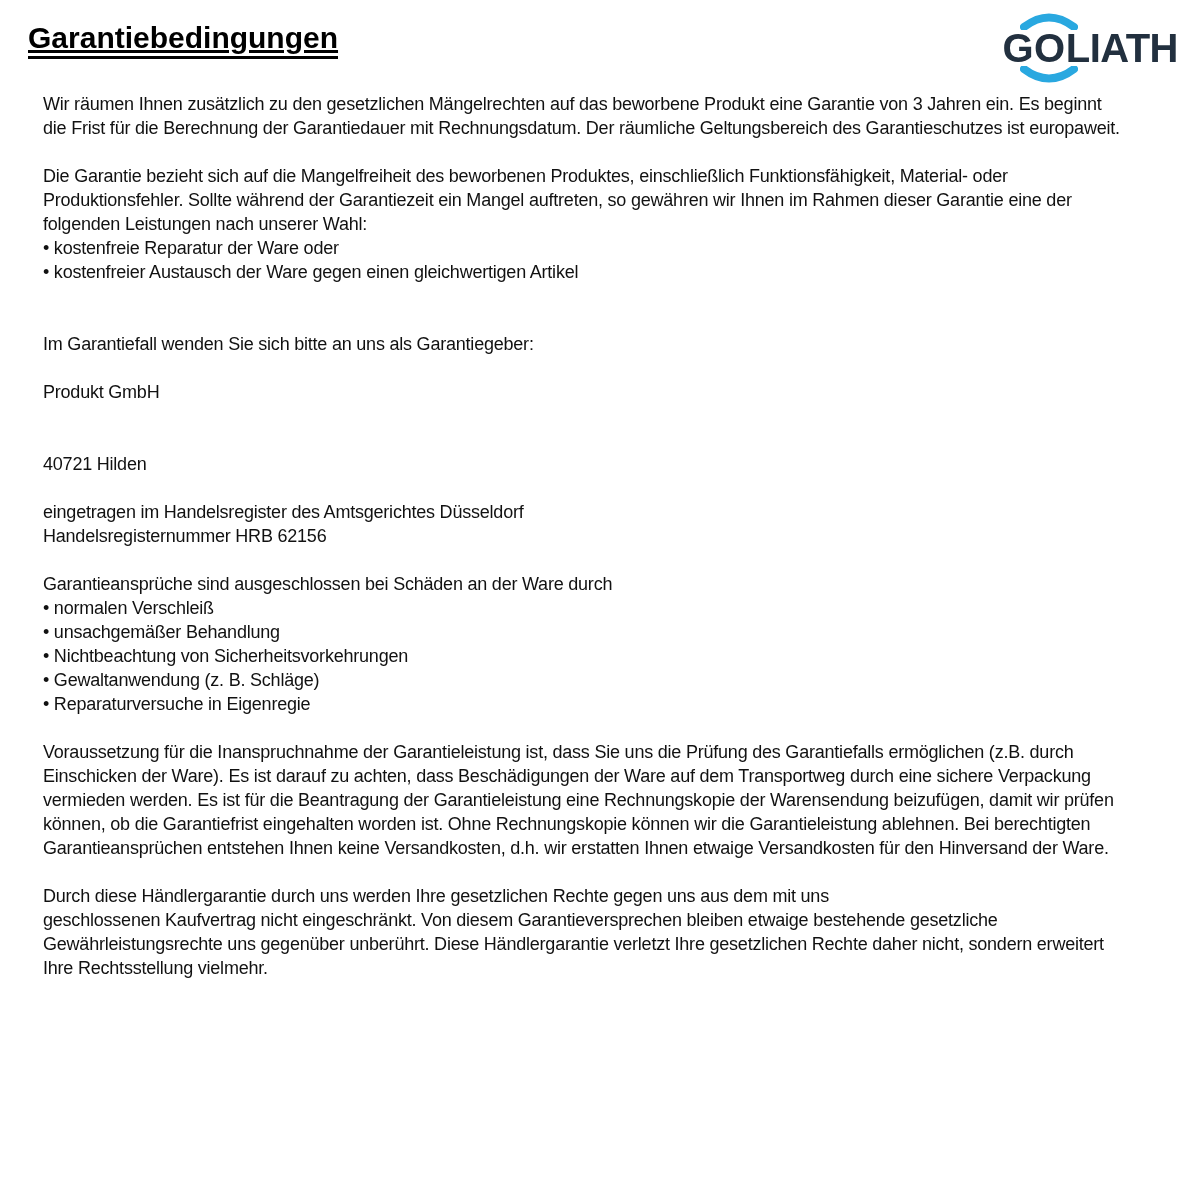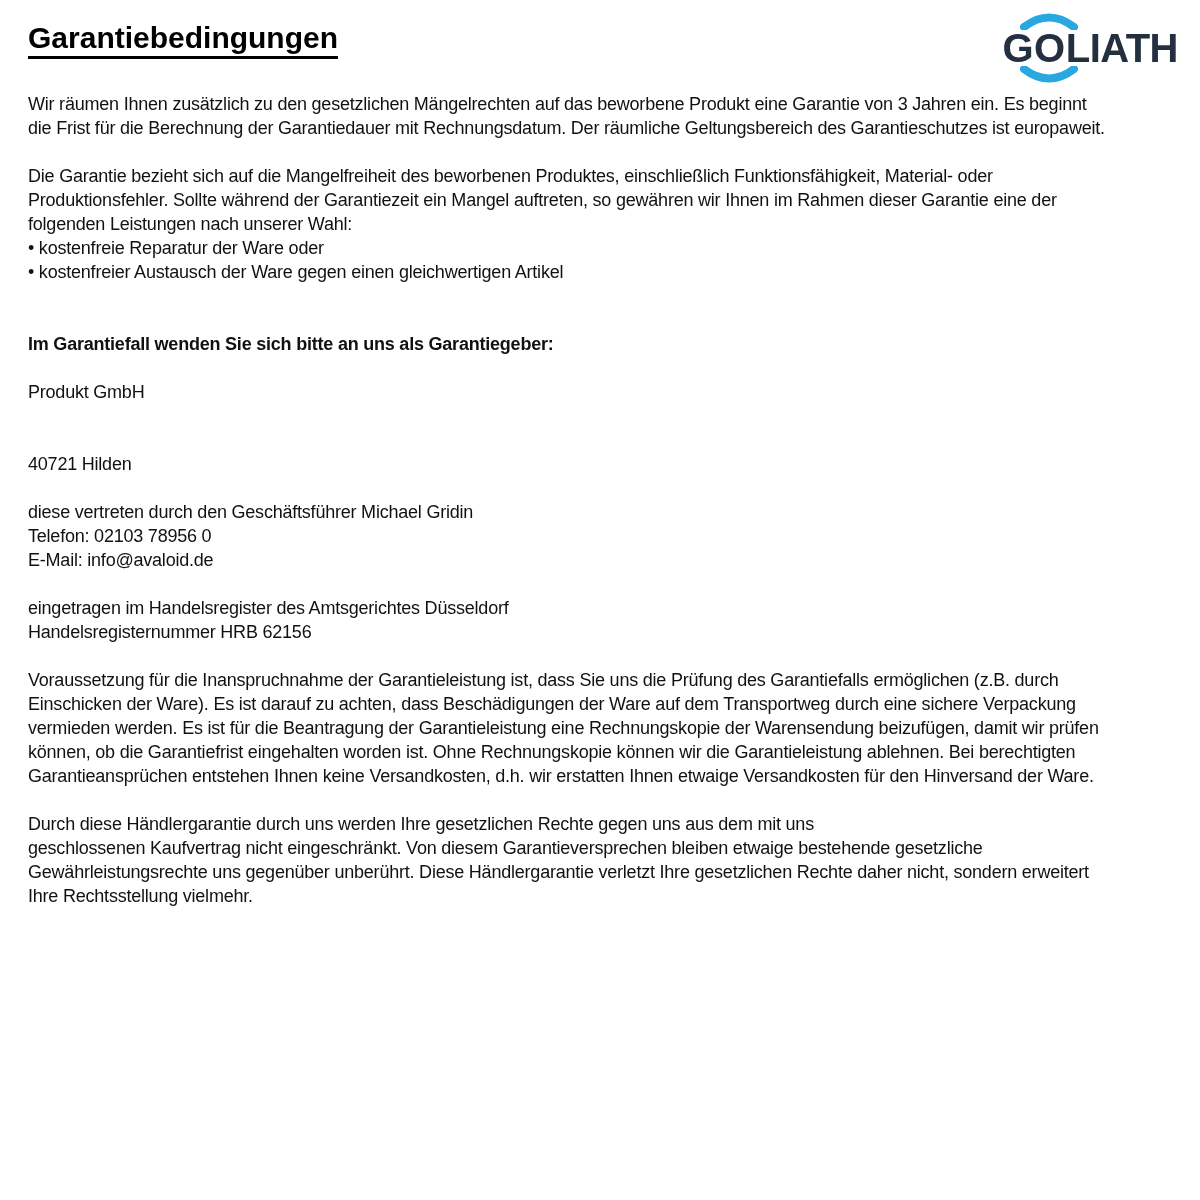--- a/index.html
+++ b/index.html
@@ -27,30 +27,31 @@
   .page-title {
     margin: 0 0 36px 0;
     font-size: 30px;
     line-height: 36px;
     font-weight: bold;
     color: #000000;
   }
   .page-title .underlined {
     border-bottom: 3px solid #000000;
     padding-bottom: 2px;
+    text-decoration: underline;
   }
   .block {
     font-size: 18px;
     line-height: 24px;
     letter-spacing: -0.012em;
     white-space: pre-line;
-    margin: 0 0 24px 0;
+    margin: 0 0 24px 15px;
   }
   .bold-line {
-    font-weight: bold;
+    font-weight: normal;
   }
   
   .logo {
     position: absolute;
     top: 28px;
     right: 22px;
     display: flex;
     align-items: center;
     font-weight: bold;
     font-size: 40px;
@@ -102,30 +103,33 @@
 • kostenfreier Austausch der Ware gegen einen gleichwertigen Artikel</div>
 
   <div class="block">
     <div class="bold-line">Im Garantiefall wenden Sie sich bitte an uns als Garantiegeber:</div>
     <div>Produkt GmbH</div>
   </div>
 
 
   <div class="block">40721 Hilden</div>
 
-  <div class="block">diese vertreten durch den Geschäftsführer Michael Gridin
-Telefon: 02103 78956 0
-E-Mail: info@avaloid.de</div>
 
   <div class="block">eingetragen im Handelsregister des Amtsgerichtes Düsseldorf
 Handelsregisternummer HRB 62156</div>
 
 
 
 
+  <div class="block">Garantieansprüche sind ausgeschlossen bei Schäden an der Ware durch
+• normalen Verschleiß
+• unsachgemäßer Behandlung
+• Nichtbeachtung von Sicherheitsvorkehrungen
+• Gewaltanwendung (z. B. Schläge)
+• Reparaturversuche in Eigenregie</div>
 
   <div class="block">Voraussetzung für die Inanspruchnahme der Garantieleistung ist, dass Sie uns die Prüfung des Garantiefalls ermöglichen (z.B. durch
 Einschicken der Ware). Es ist darauf zu achten, dass Beschädigungen der Ware auf dem Transportweg durch eine sichere Verpackung
 vermieden werden. Es ist für die Beantragung der Garantieleistung eine Rechnungskopie der Warensendung beizufügen, damit wir prüfen
 können, ob die Garantiefrist eingehalten worden ist. Ohne Rechnungskopie können wir die Garantieleistung ablehnen. Bei berechtigten
 Garantieansprüchen entstehen Ihnen keine Versandkosten, d.h. wir erstatten Ihnen etwaige Versandkosten für den Hinversand der Ware.</div>
 
   <div class="block">Durch diese Händlergarantie durch uns werden Ihre gesetzlichen Rechte gegen uns aus dem mit uns
 geschlossenen Kaufvertrag nicht eingeschränkt. Von diesem Garantieversprechen bleiben etwaige bestehende gesetzliche
 Gewährleistungsrechte uns gegenüber unberührt. Diese Händlergarantie verletzt Ihre gesetzlichen Rechte daher nicht, sondern erweitert

